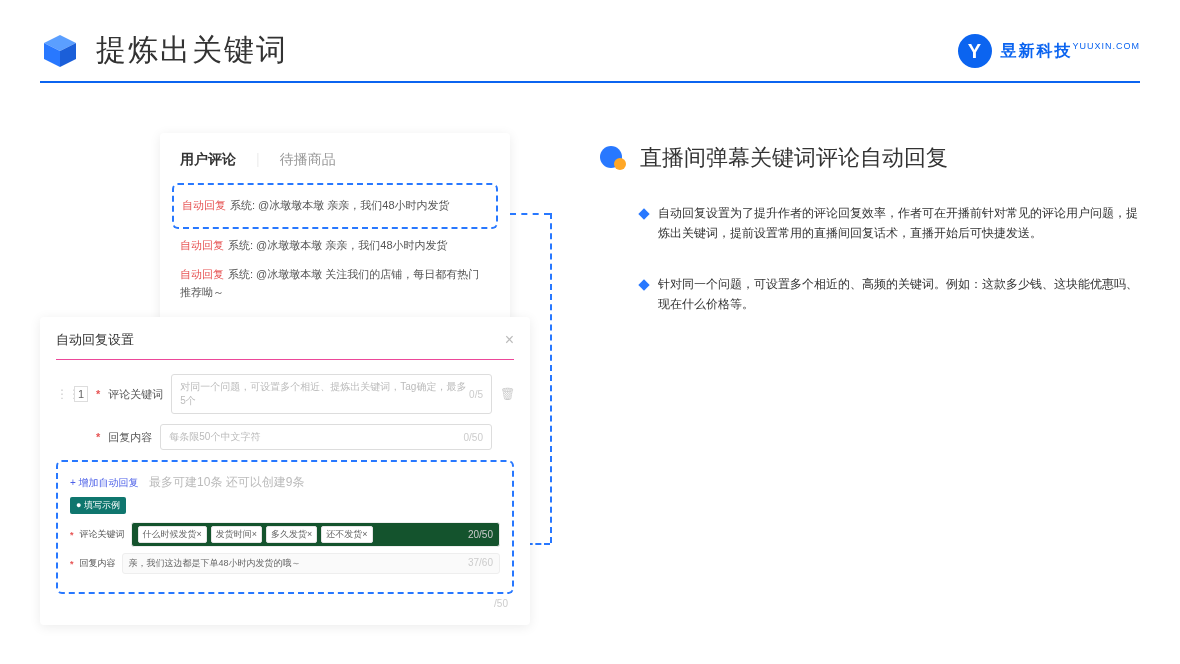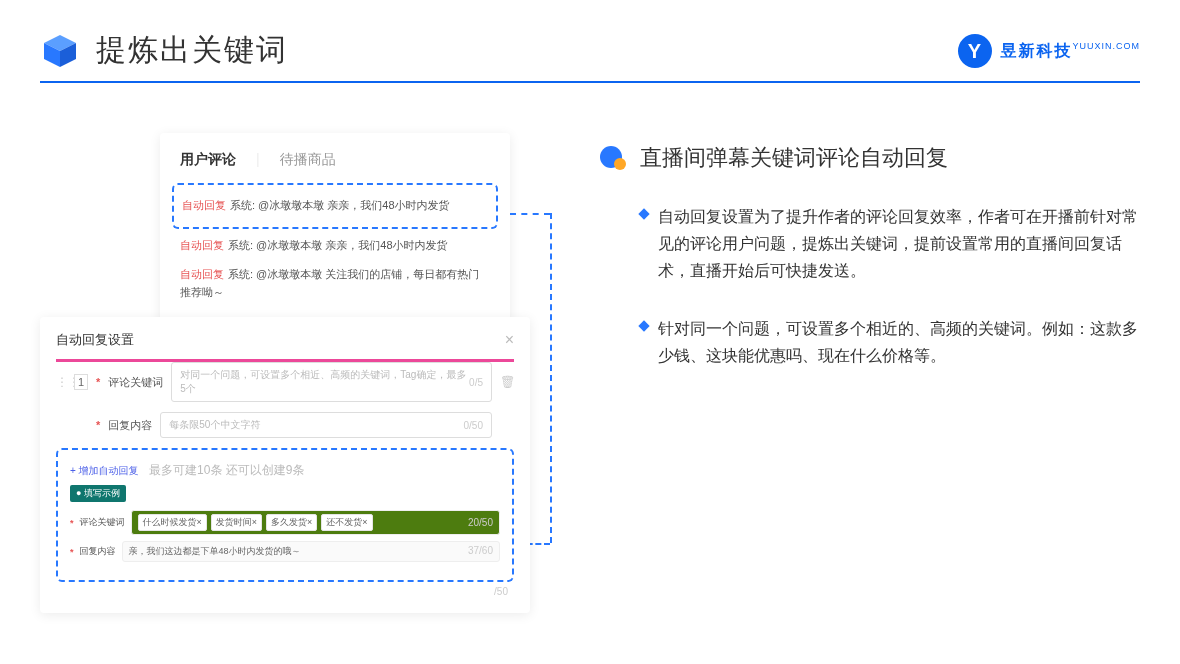--- a/index.html
+++ b/index.html
@@ -24,53 +24,53 @@
 .comments-card { width: 350px; margin-left: 120px; padding: 18px 20px 20px 20px; position: relative; }
 .tabs { display: flex; gap: 20px; font-size: 14px; margin-bottom: 14px; }
 .tab-active { font-weight: bold; color: #333; }
 .tab-inactive { color: #999; }
 .tab-sep { color: #eee; }
 .comment-row { font-size: 11px; color: #555; line-height: 1.6; padding: 6px 0; }
 .auto-reply-label { color: #E75353; font-weight: 500; margin-right: 4px; }
 .highlight-box { border: 2px dashed #2878FF; border-radius: 6px; padding: 6px 8px; margin: 2px -8px; }
 
 .settings-card { width: 490px; margin-top: -10px; padding: 14px 16px 16px 16px; position: relative; z-index: 2; }
-.settings-title-row { display: flex; justify-content: space-between; align-items: center; border-bottom: 3px solid #ec4899; padding-bottom: 10px; }
+.settings-title-row { display: flex; justify-content: space-between; align-items: center; border-bottom: 1px solid #ec4899; padding-bottom: 10px; margin-bottom: 14px; }
 .settings-title { font-size: 13px; color: #333; font-weight: 500; }
 .close-x { color: #bbb; font-size: 16px; cursor: pointer; }
 
 .form-row { display: flex; align-items: center; gap: 8px; margin-bottom: 10px; font-size: 11px; }
 .drag-handle { color: #ccc; font-size: 12px; width: 10px; }
 .row-num { width: 14px; text-align: center; font-size: 11px; color: #666; border: 1px solid #ddd; background: #fff; padding: 1px 2px; }
 .required-star { color: #E75353; font-weight: bold; }
 .form-label { color: #555; font-size: 11px; white-space: nowrap; }
 .input-box { flex: 1; border: 1px solid #ddd; border-radius: 3px; padding: 5px 8px; font-size: 10px; color: #bbb; display: flex; justify-content: space-between; align-items: center; background: #fff; }
 .input-counter { color: #ccc; font-size: 10px; }
 .trash-icon { color: #ccc; font-size: 12px; width: 14px; text-align: center; }
 
 .dashed-section { border: 2px dashed #2878FF; border-radius: 6px; padding: 10px 12px 12px 12px; margin-top: 8px; }
 .add-link { color: #4B5FE8; font-size: 10px; }
 .hint-small { color: #bbb; font-size: 12px; margin-left: 6px; }
 .example-badge { background: #0f766e; color: #fff; font-size: 9px; padding: 2px 6px; border-radius: 2px; display: inline-block; margin: 6px 0 8px 0; }
 .example-row { display: flex; align-items: center; gap: 6px; font-size: 9px; margin-bottom: 6px; }
-.tag-box { flex: 1; border: 1px solid #eee; border-radius: 3px; padding: 3px 6px; display: flex; gap: 4px; align-items: center; background: #4d7c0f; flex-wrap: wrap; }
+.tag-box { flex: 1; border: 1px solid #eee; border-radius: 3px; padding: 3px 6px; display: flex; gap: 4px; align-items: center; background: #14532d; flex-wrap: wrap; }
 .tag { background: #fff; border: 1px solid #e5e5e5; border-radius: 2px; padding: 1px 4px; font-size: 9px; color: #666; white-space: nowrap; }
 .reply-text-box { flex: 1; border: 1px solid #eee; border-radius: 3px; padding: 3px 6px; font-size: 9px; color: #666; background: #fafafa; display: flex; justify-content: space-between; }
 
 .connector-v { position: absolute; border-right: 2px dashed #2878FF; width: 0; }
 .connector-h { position: absolute; border-top: 2px dashed #2878FF; height: 0; }
 
 .section-title-row { display: flex; align-items: center; gap: 12px; margin-bottom: 30px; }
 .bubble-icon { position: relative; width: 28px; height: 24px; }
 .bubble-blue { position: absolute; width: 22px; height: 22px; background: #2878FF; border-radius: 50%; top: 0; left: 0; }
 .bubble-orange { position: absolute; width: 12px; height: 12px; background: #FFA726; border-radius: 50%; bottom: 0; right: 2px; }
 .section-title { font-size: 22px; color: #333; font-weight: 500; }
 .bullet-item { display: flex; gap: 10px; margin-bottom: 30px; padding-left: 40px; }
 .diamond { width: 8px; height: 8px; background: #2878FF; transform: rotate(45deg); margin-top: 7px; flex-shrink: 0; }
-.bullet-text { font-size: 16px; color: #333; line-height: 1.7; }
+.bullet-text { font-size: 12px; color: #333; line-height: 1.7; }
 </style>
 </head>
 <body>
 
 <div class="header">
   <div class="header-left">
     <div class="cube-icon">
       <svg width="40" height="40" viewBox="0 0 40 40">
           <g>
             <polygon points="20,4 36,12 20,20 4,12" fill="#5B9FFF"></polygon>
@@ -124,21 +124,21 @@
         <span class="settings-title">自动回复设置</span>
         <span class="close-x">×</span>
       </div>
 
       <div class="form-row">
         <span class="drag-handle">⋮⋮</span>
         <span class="row-num">1</span>
         <span class="required-star">*</span>
         <span class="form-label">评论关键词</span>
         <div class="input-box">
-          <span>对同一个问题，可设置多个相近、高频的关键词，Tag确定，最多5个</span>
+          <span>对同一个问题，可设置多个相近、提炼出关键词，Tag确定，最多5个</span>
           <span class="input-counter">0/5</span>
         </div>
         <span class="trash-icon">🗑</span>
       </div>
 
       <div class="form-row">
         <span style="width:10px"></span>
           <span style="width:14px"></span>
         <span class="required-star">*</span>
         <span class="form-label">回复内容</span>

